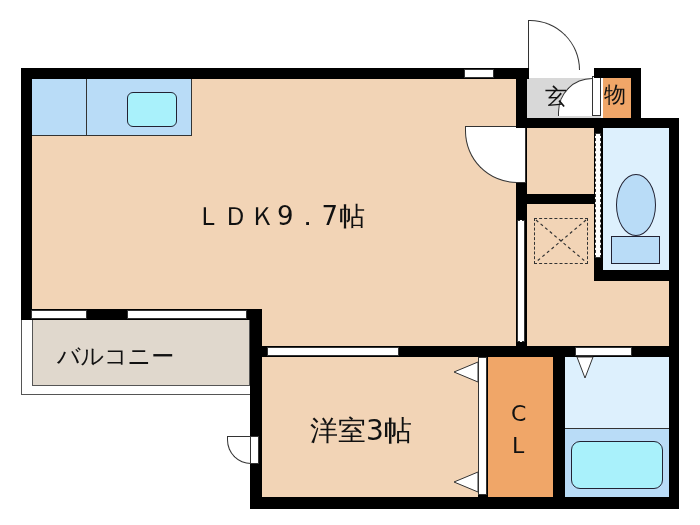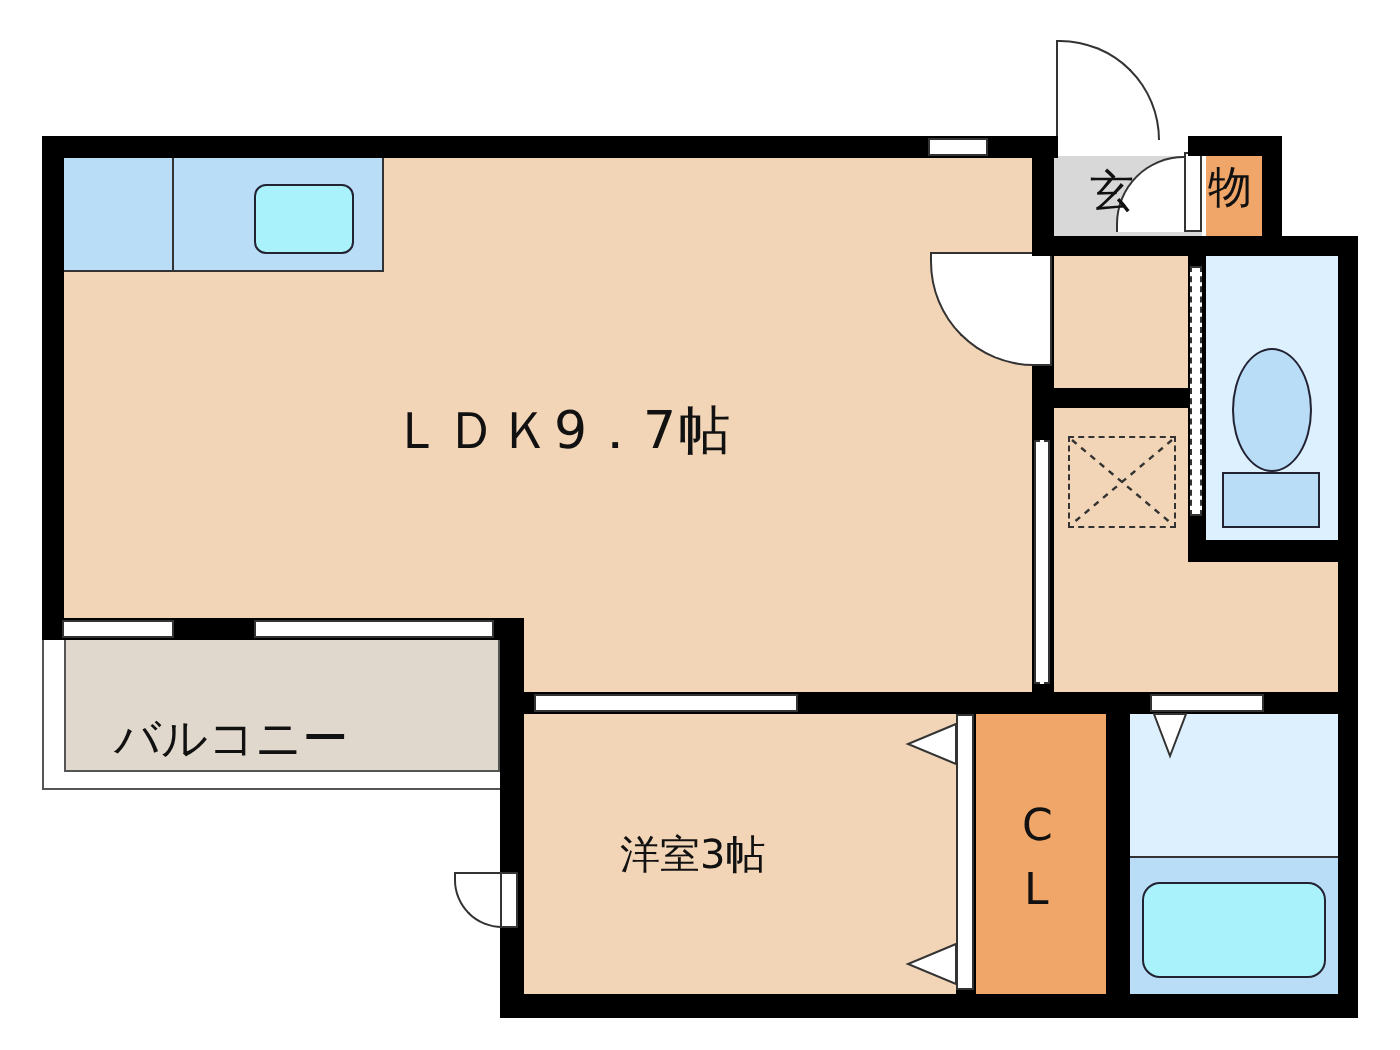--- a/index.html
+++ b/index.html
@@ -104,18 +104,18 @@
 <div class="wall" style="left:594px;top:68px;width:46px;height:10px;"></div>
 <div class="wall" style="left:631px;top:68px;width:10px;height:52px;"></div>
 <div class="wall" style="left:516px;top:118px;width:163px;height:10px;"></div>
 <div class="wall" style="left:516px;top:194px;width:80px;height:10px;"></div>
 
 <div class="wall" style="left:594px;top:118px;width:9px;height:163px;"></div>
 <div class="abs" style="left:595px;top:133px;width:6px;height:125px;background:#fff;border:1px solid #333;border-style:solid dashed;"></div>
 <div class="wall" style="left:594px;top:270px;width:85px;height:11px;"></div>
 
 <div class="label" style="left:196px;top:203px;font-size:26px;letter-spacing:1px;">ＬＤＫ9．7帖</div>
-<div class="label" style="left:310px;top:417px;font-size:20px;">洋室3帖</div>
+<div class="label" style="left:310px;top:417px;font-size:28px;">洋室3帖</div>
 <div class="label" style="left:511px;top:403px;font-size:22px;">C</div>
 <div class="label" style="left:512px;top:435px;font-size:22px;">L</div>
-<div class="label" style="left:57px;top:359px;font-size:23px;">バルコニー</div>
+<div class="label" style="left:57px;top:345px;font-size:23px;">バルコニー</div>
 <div class="label" style="left:545px;top:86px;font-size:22px;">玄</div>
 <div class="label" style="left:604px;top:84px;font-size:22px;">物</div>
 
 </body></html>

